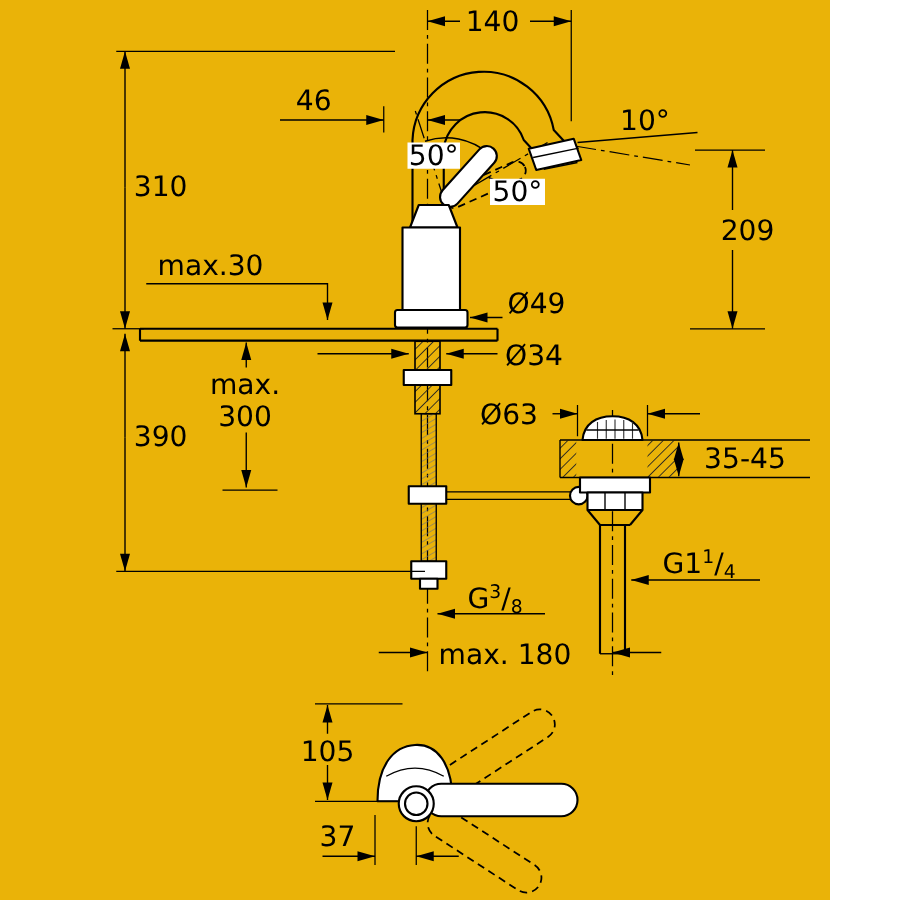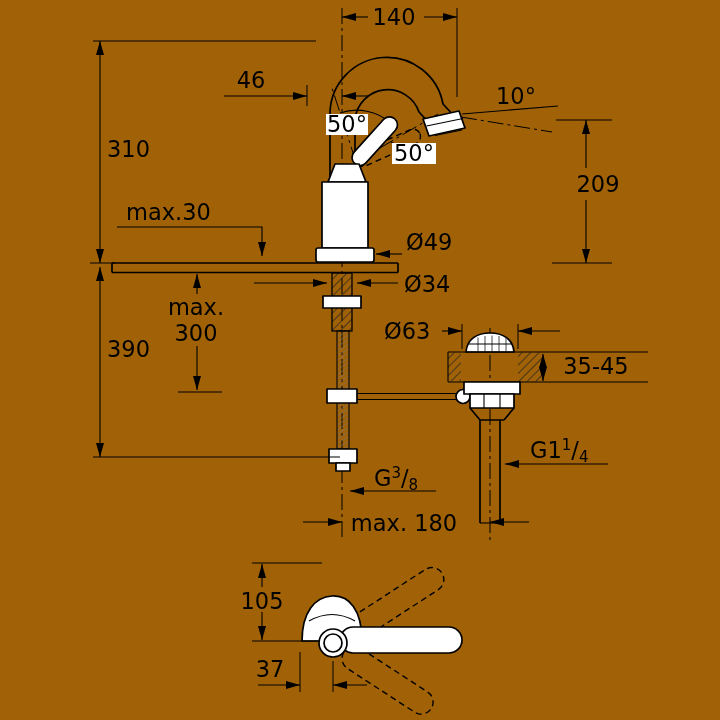--- a/index.html
+++ b/index.html
@@ -1,16 +1,16 @@
 <!DOCTYPE html>
 <html><head>
 <meta charset="utf-8">
 <style>
   html,body{margin:0;padding:0;background:#ffffff;}
-  .stage{position:relative;width:720px;height:720px;background:#a16207;overflow:hidden;}
+  .stage{position:relative;width:664px;height:720px;background:#eab308;overflow:hidden;}
   svg{display:block;}
   svg text{font-family:"DejaVu Sans","Liberation Sans",sans-serif;font-size:22.5px;fill:#000;}
   .dim{stroke:#000;stroke-width:1.1;fill:none;}
   .ext{stroke:#000;stroke-width:1;fill:none;}
   .part{stroke:#000;stroke-width:1.7;fill:none;stroke-linejoin:round;}
   .partf{stroke:#000;stroke-width:1.7;fill:#fff;stroke-linejoin:round;}
   .detail{stroke:#000;stroke-width:1.1;fill:none;}
   .cl{stroke:#000;stroke-width:1;fill:none;stroke-dasharray:16 4 3 4;}
   .dsh{stroke:#000;stroke-width:1.4;fill:none;stroke-dasharray:6 4;}
 </style>

